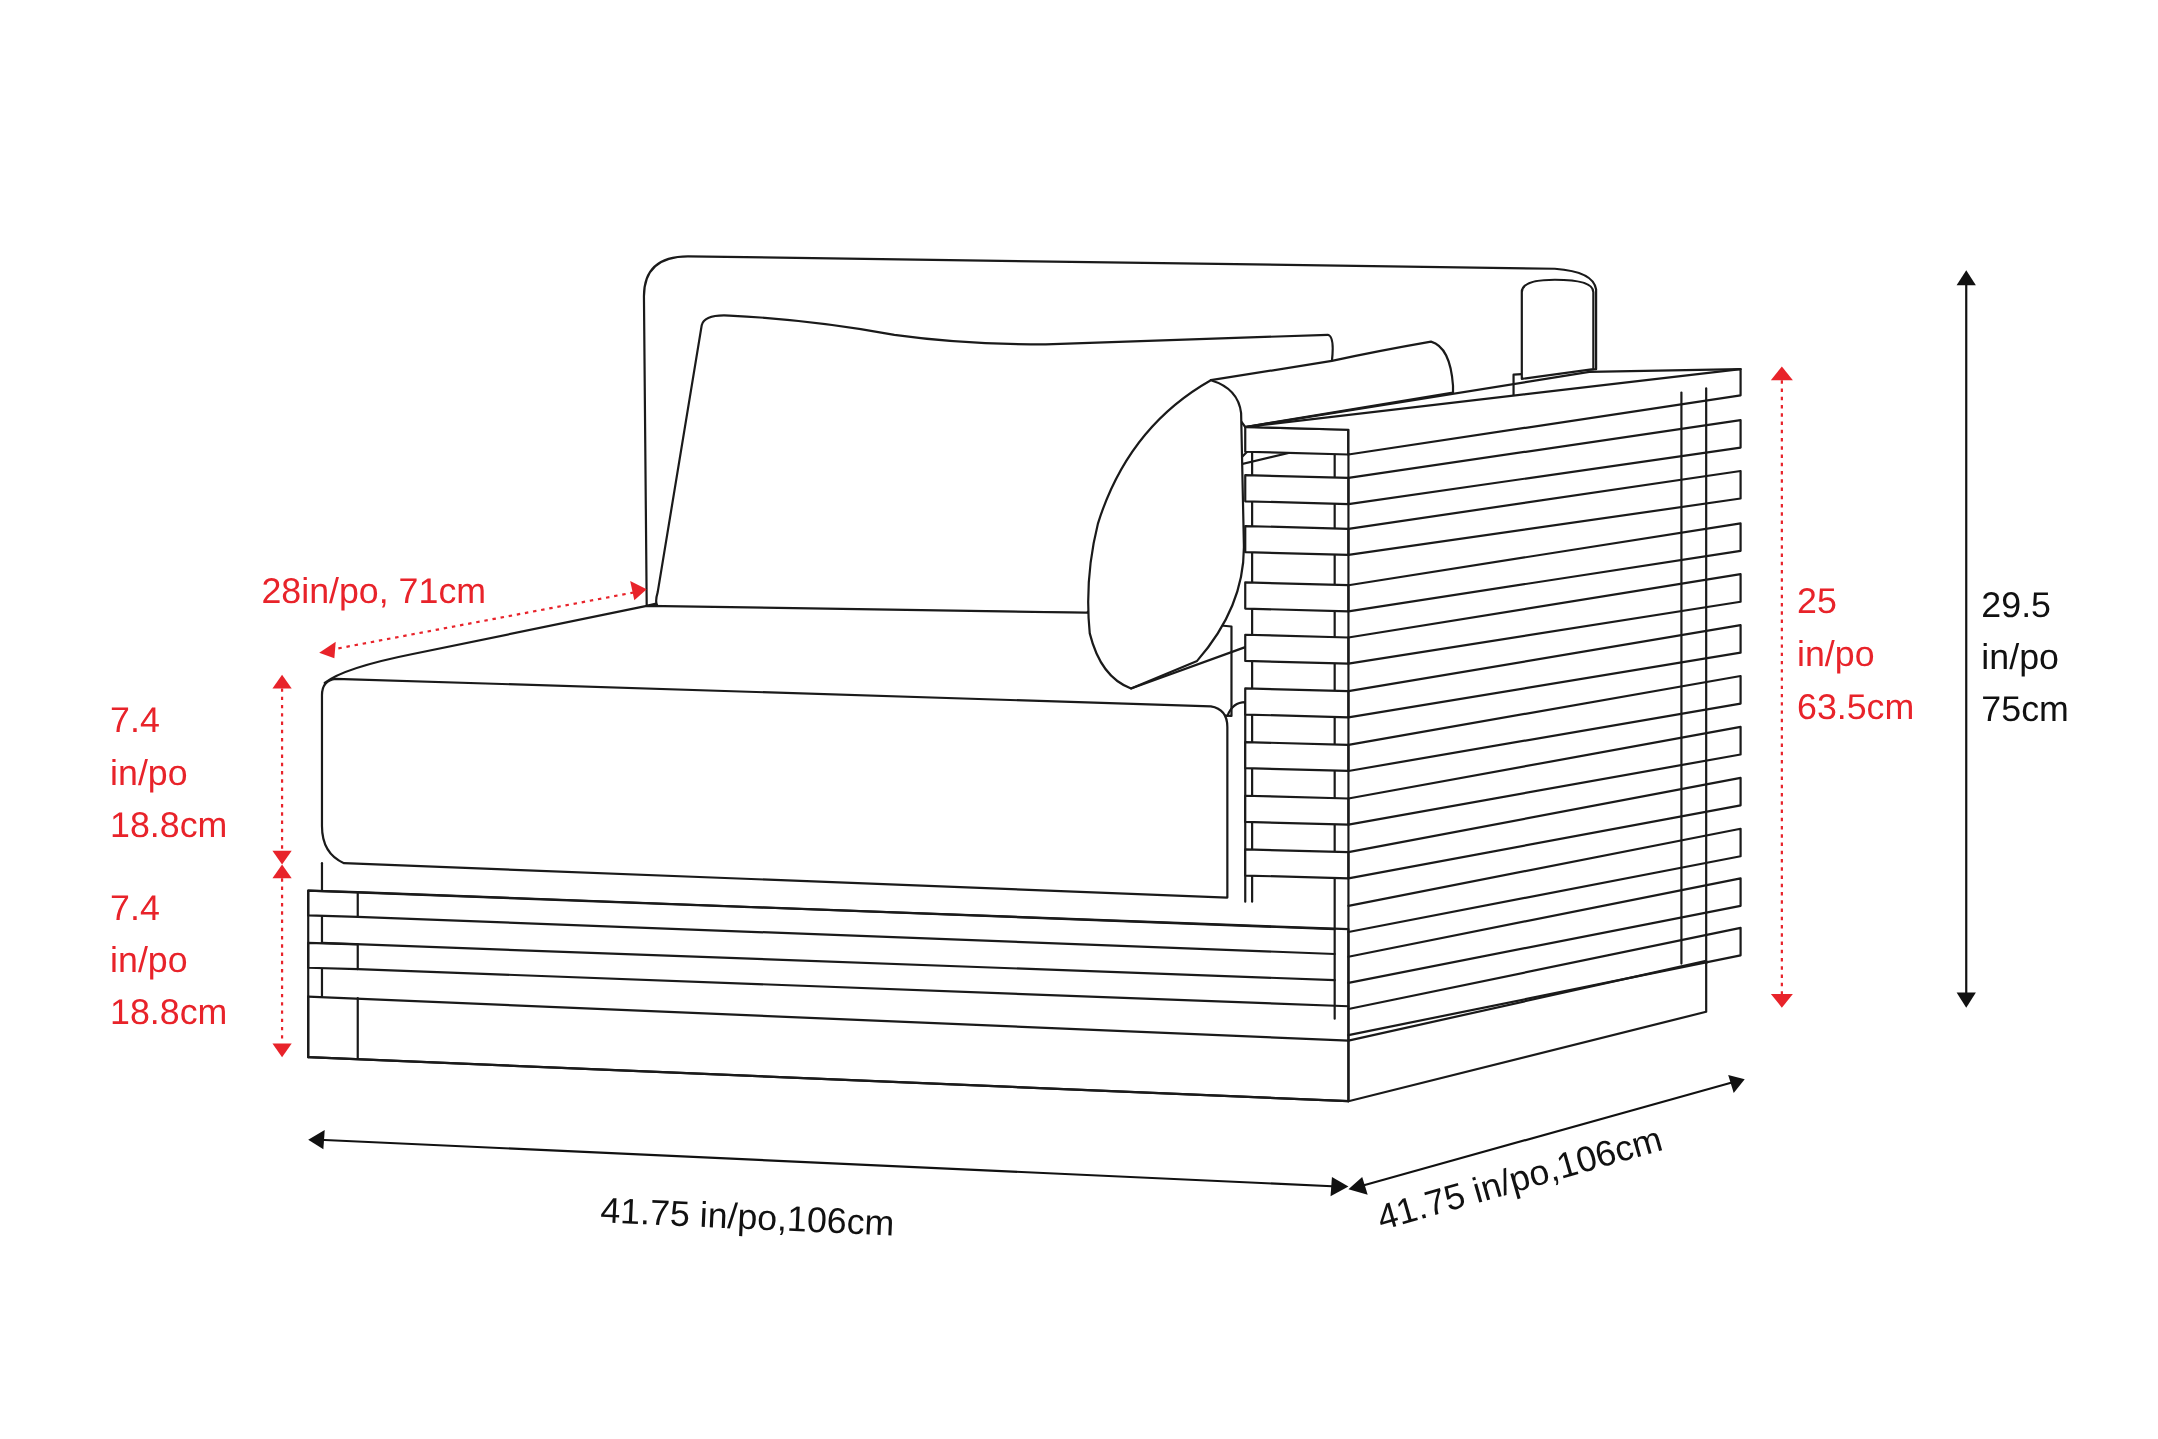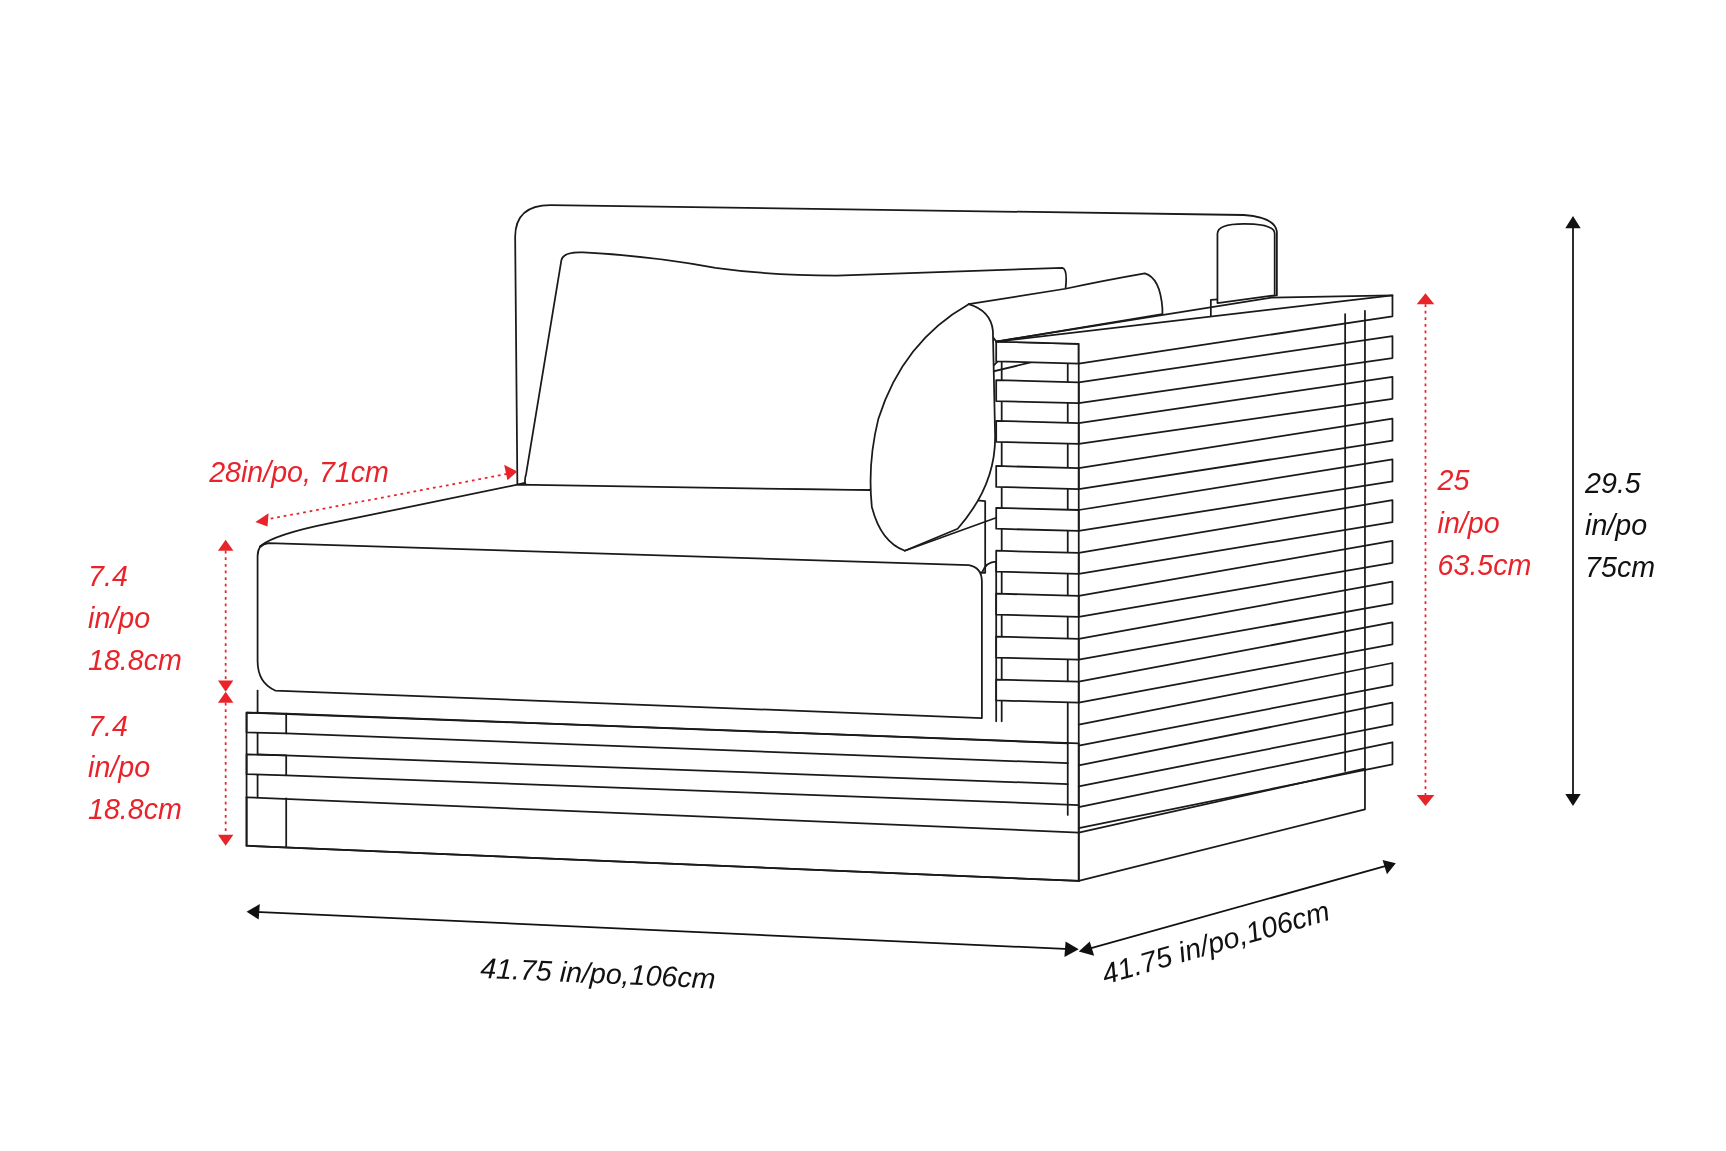--- a/index.html
+++ b/index.html
@@ -1,17 +1,17 @@
 <!DOCTYPE html>
 <html><head>
   <meta charset="utf-8">
   <style>
     html, body { margin: 0; padding: 0; background: #ffffff; }
     body { width: 1726px; height: 1151px; overflow: hidden; position: relative; }
-    #canvas { position: absolute; left: 0; top: 0; width: 1726px; height: 1151px; font-style: italic; }
+    #canvas { position: absolute; left: 0; top: 0; width: 1726px; height: 1151px; }
     svg { display: block; }
     .ln { fill: none; stroke: #1a1a1a; stroke-width: 1.6; stroke-linejoin: round; stroke-linecap: round; }
     .fill { fill: #ffffff; stroke: #1a1a1a; stroke-width: 1.6; stroke-linejoin: round; }
     .dim-red { stroke: #e8232a; stroke-width: 1.6; stroke-dasharray: 2.5 3.5; fill: none; }
     .dim-blk { stroke: #111111; stroke-width: 1.6; fill: none; }
     .head-red { fill: #e8232a; }
     .head-blk { fill: #111111; }
     .lbl { font-family: "Liberation Sans", sans-serif; font-size: 26px; }
     .lbl-red { fill: #e8232a; }
     .lbl-blk { fill: #111111; }

